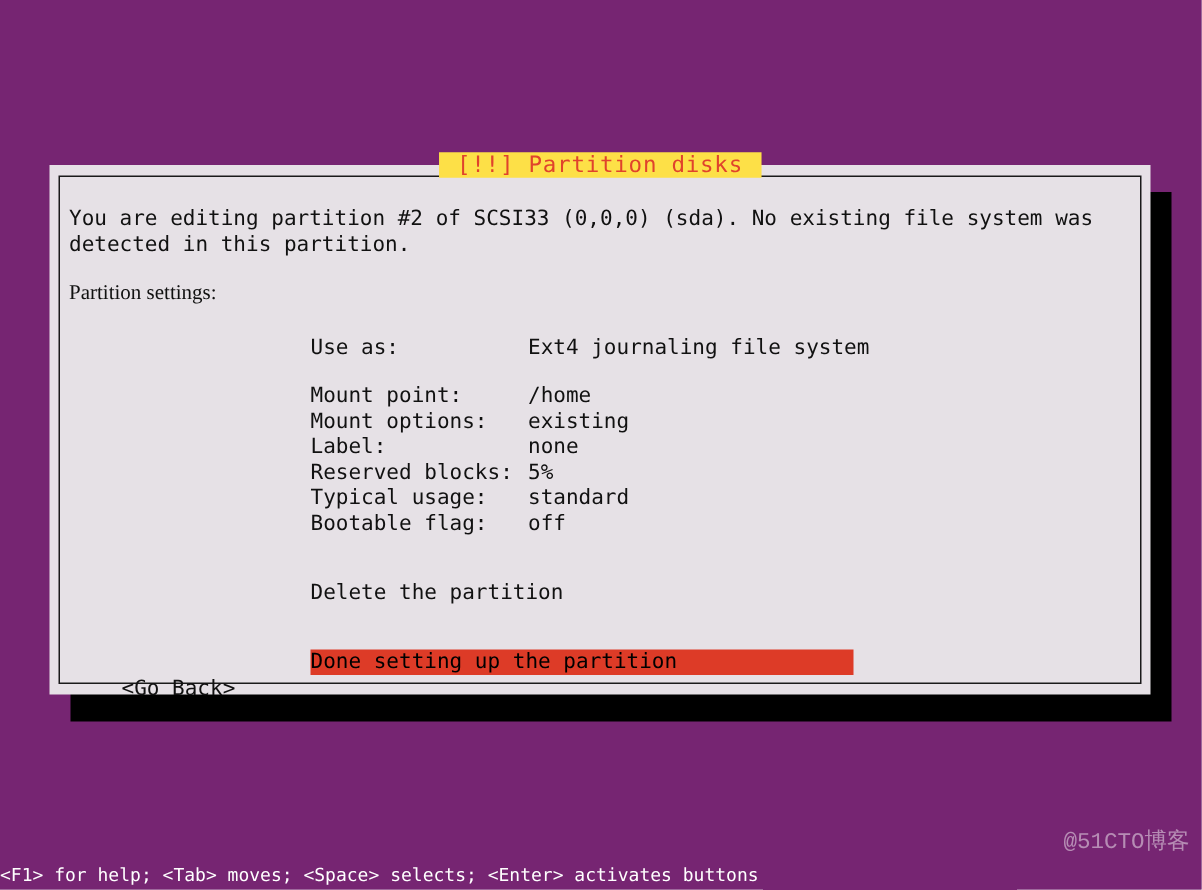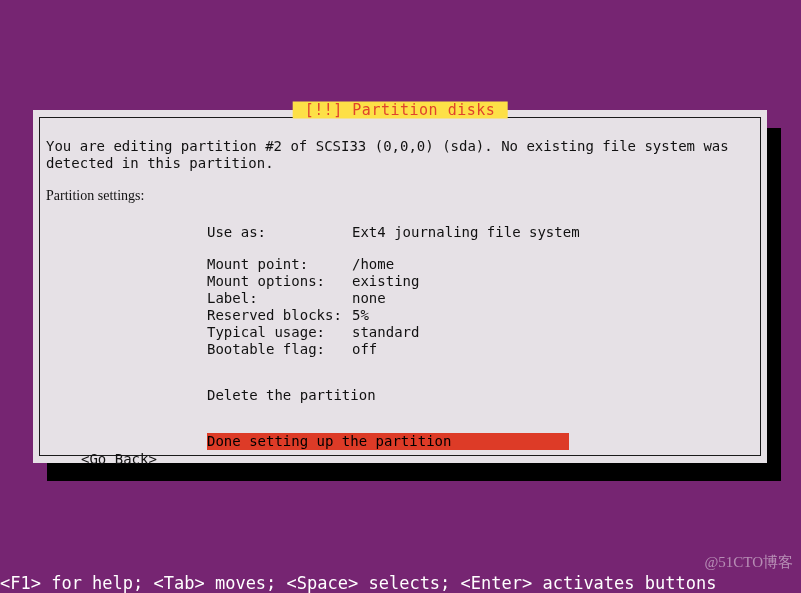--- a/index.html
+++ b/index.html
@@ -134,33 +134,33 @@
   }
 
   
   #help-bar {
     position: absolute;
     left: 0;
     bottom: 0;
     width: 801px;
     height: 20px;
     color: #ffffff;
-    font-size: 17px;
+    font-size: 12px;
     line-height: 20px;
     white-space: pre;
     letter-spacing: 0px;
   }
 
   
   #watermark {
     position: absolute;
     right: 8px;
     bottom: 22px;
     color: rgba(235, 225, 235, 0.55);
-    font-family: Liberation Serif, serif;
+    font-family: Liberation Mono, monospace;
     font-size: 15px;
     line-height: 18px;
     white-space: nowrap;
     pointer-events: none;
   }
 </style>
 </head>
 <body>
 
 <div id="backdrop"></div>

